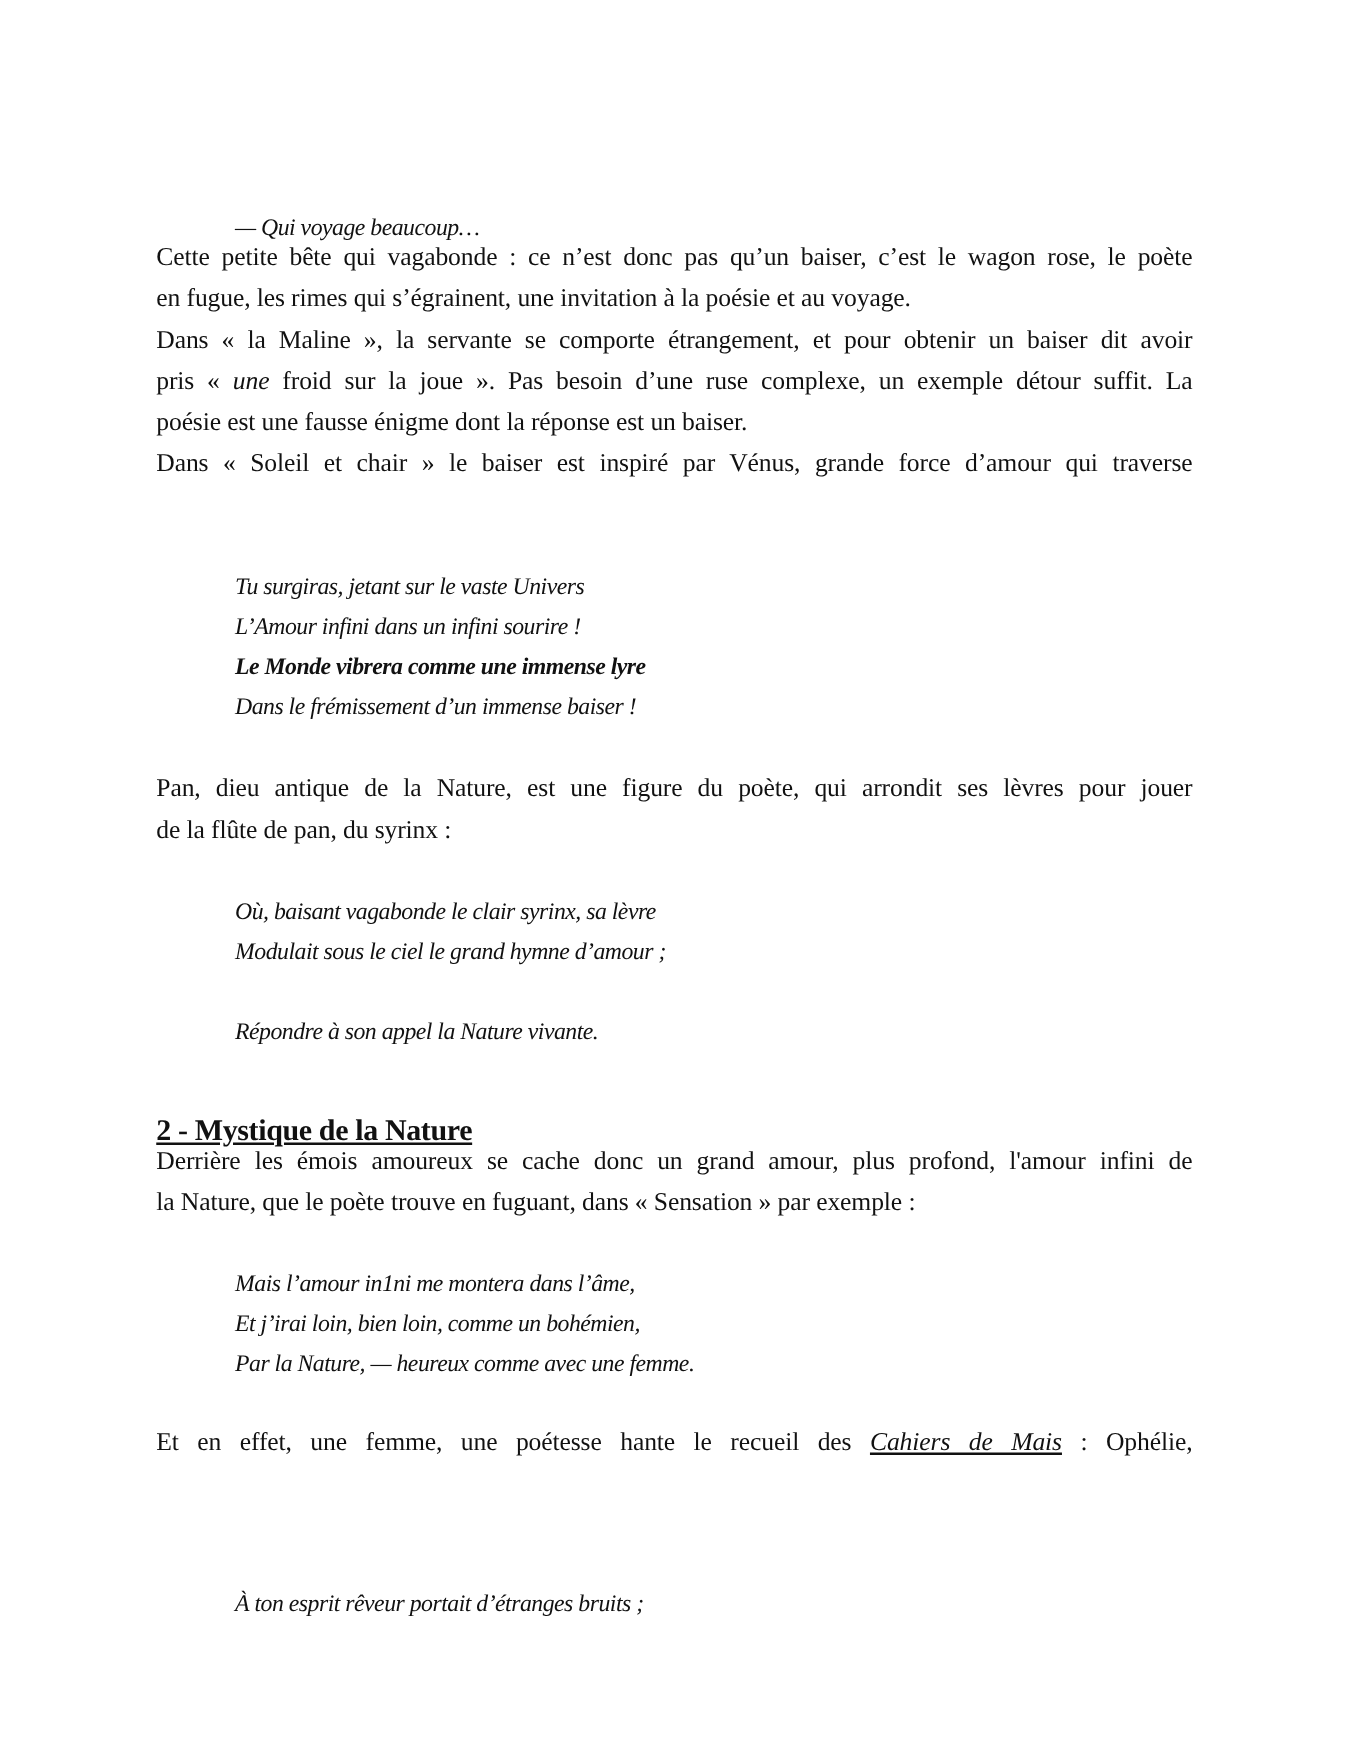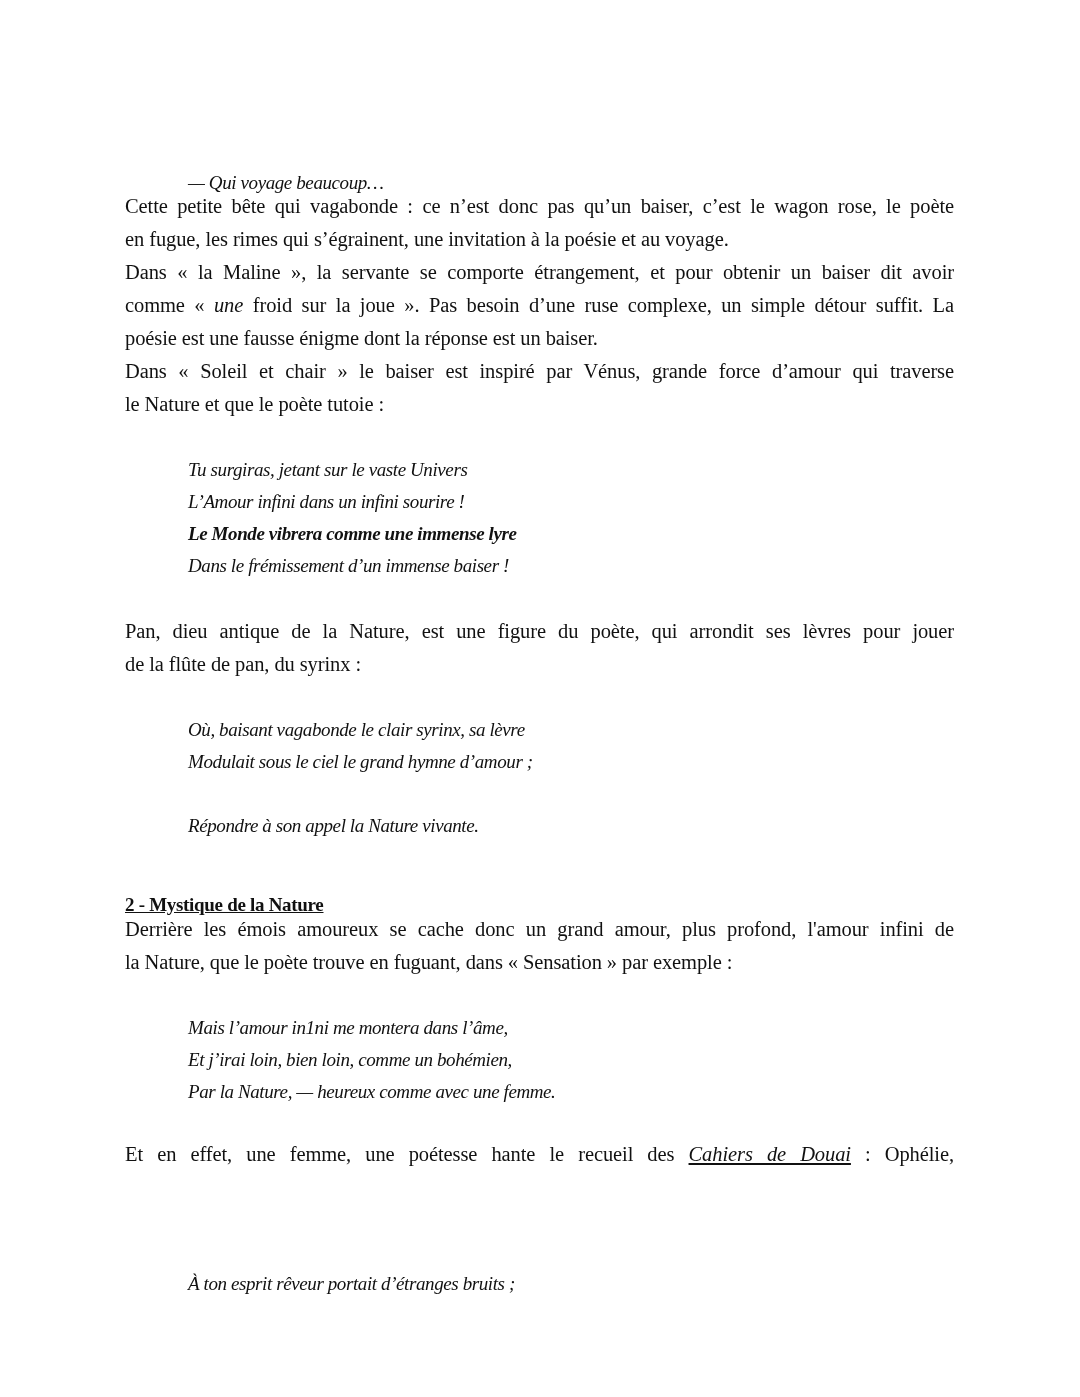--- a/index.html
+++ b/index.html
@@ -27,46 +27,45 @@
       font-size: 19px;
       line-height: 22px;
       font-style: italic;
       white-space: nowrap;
       letter-spacing: -0.4px;
     }
     .dash-line { left: 188px; font-size: 19px; font-style: italic; letter-spacing: -0.4px; }
     .heading {
       position: absolute;
       left: 125px;
-      font-size: 19px;
+      font-size: 24px;
       line-height: 24px;
       font-weight: bold;
       text-decoration: underline;
       white-space: nowrap;
       letter-spacing: -0.3px;
     }
     .ital { font-style: italic; }
     .work-title { font-style: italic; text-decoration: underline; }
   </style>
 </head>
 <body>
 
 <div class="page">
 
   <div class="line dash-line" style="top:127px;">— Qui voyage beaucoup…</div>
 
   <div class="line just" style="top:150px;">Cette petite bête qui vagabonde : ce n’est donc pas qu’un baiser, c’est le wagon rose, le poète</div>
   <div class="line" style="top:183px;">en fugue, les rimes qui s’égrainent, une invitation à la poésie et au voyage.</div>
 
   <div class="line just" style="top:216px;">Dans « la Maline », la servante se comporte étrangement, et pour obtenir un baiser dit avoir</div>
-  <div class="line just" style="top:249px;"><span>comme « </span><span class="ital">une</span><span> froid sur la joue ». Pas besoin d’une ruse complexe, un simple détour suffit. La</span></div>
+  <div class="line just" style="top:249px;"><span>pris « </span><span class="ital">une</span><span> froid sur la joue ». Pas besoin d’une ruse complexe, un exemple détour suffit. La</span></div>
   <div class="line" style="top:282px;">poésie est une fausse énigme dont la réponse est un baiser.</div>
 
   <div class="line just" style="top:315px;">Dans « Soleil et chair » le baiser est inspiré par Vénus, grande force d’amour qui traverse</div>
-  <div class="line" style="top:348px;">le Nature et que le poète tutoie :</div>
 
   <div class="verse" style="top:415px;">Tu surgiras, jetant sur le vaste Univers</div>
   <div class="verse" style="top:447px;">L’Amour infini dans un infini sourire !</div>
   <div class="verse" style="top:479px;font-weight:bold;">Le Monde vibrera comme une immense lyre</div>
   <div class="verse" style="top:511px;">Dans le frémissement d’un immense baiser !</div>
 
   <div class="line just" style="top:575px;">Pan, dieu antique de la Nature, est une figure du poète, qui arrondit ses lèvres pour jouer</div>
   <div class="line" style="top:608px;">de la flûte de pan, du syrinx :</div>
 
   <div class="verse" style="top:675px;">Où, baisant vagabonde le clair syrinx, sa lèvre</div>
@@ -75,17 +74,17 @@
 
   <div class="heading" style="top:849px;">2 - Mystique de la Nature</div>
 
   <div class="line just" style="top:873px;">Derrière les émois amoureux se cache donc un grand amour, plus profond, l'amour infini de</div>
   <div class="line" style="top:906px;">la Nature, que le poète trouve en fuguant, dans « Sensation » par exemple :</div>
 
   <div class="verse" style="top:973px;">Mais l’amour in1ni me montera dans l’âme,</div>
   <div class="verse" style="top:1005px;">Et j’irai loin, bien loin, comme un bohémien,</div>
   <div class="verse" style="top:1037px;">Par la Nature, — heureux comme avec une femme.</div>
 
-  <div class="line just" style="top:1098px;"><span>Et en effet, une femme, une poétesse hante le recueil des </span><span class="work-title">Cahiers de Douai</span><span> : Ophélie,</span></div>
+  <div class="line just" style="top:1098px;"><span>Et en effet, une femme, une poétesse hante le recueil des </span><span class="work-title">Cahiers de Mais</span><span> : Ophélie,</span></div>
 
   <div class="verse" style="top:1229px;">À ton esprit rêveur portait d’étranges bruits ;</div>
 
 </div>
 
 </body></html>

